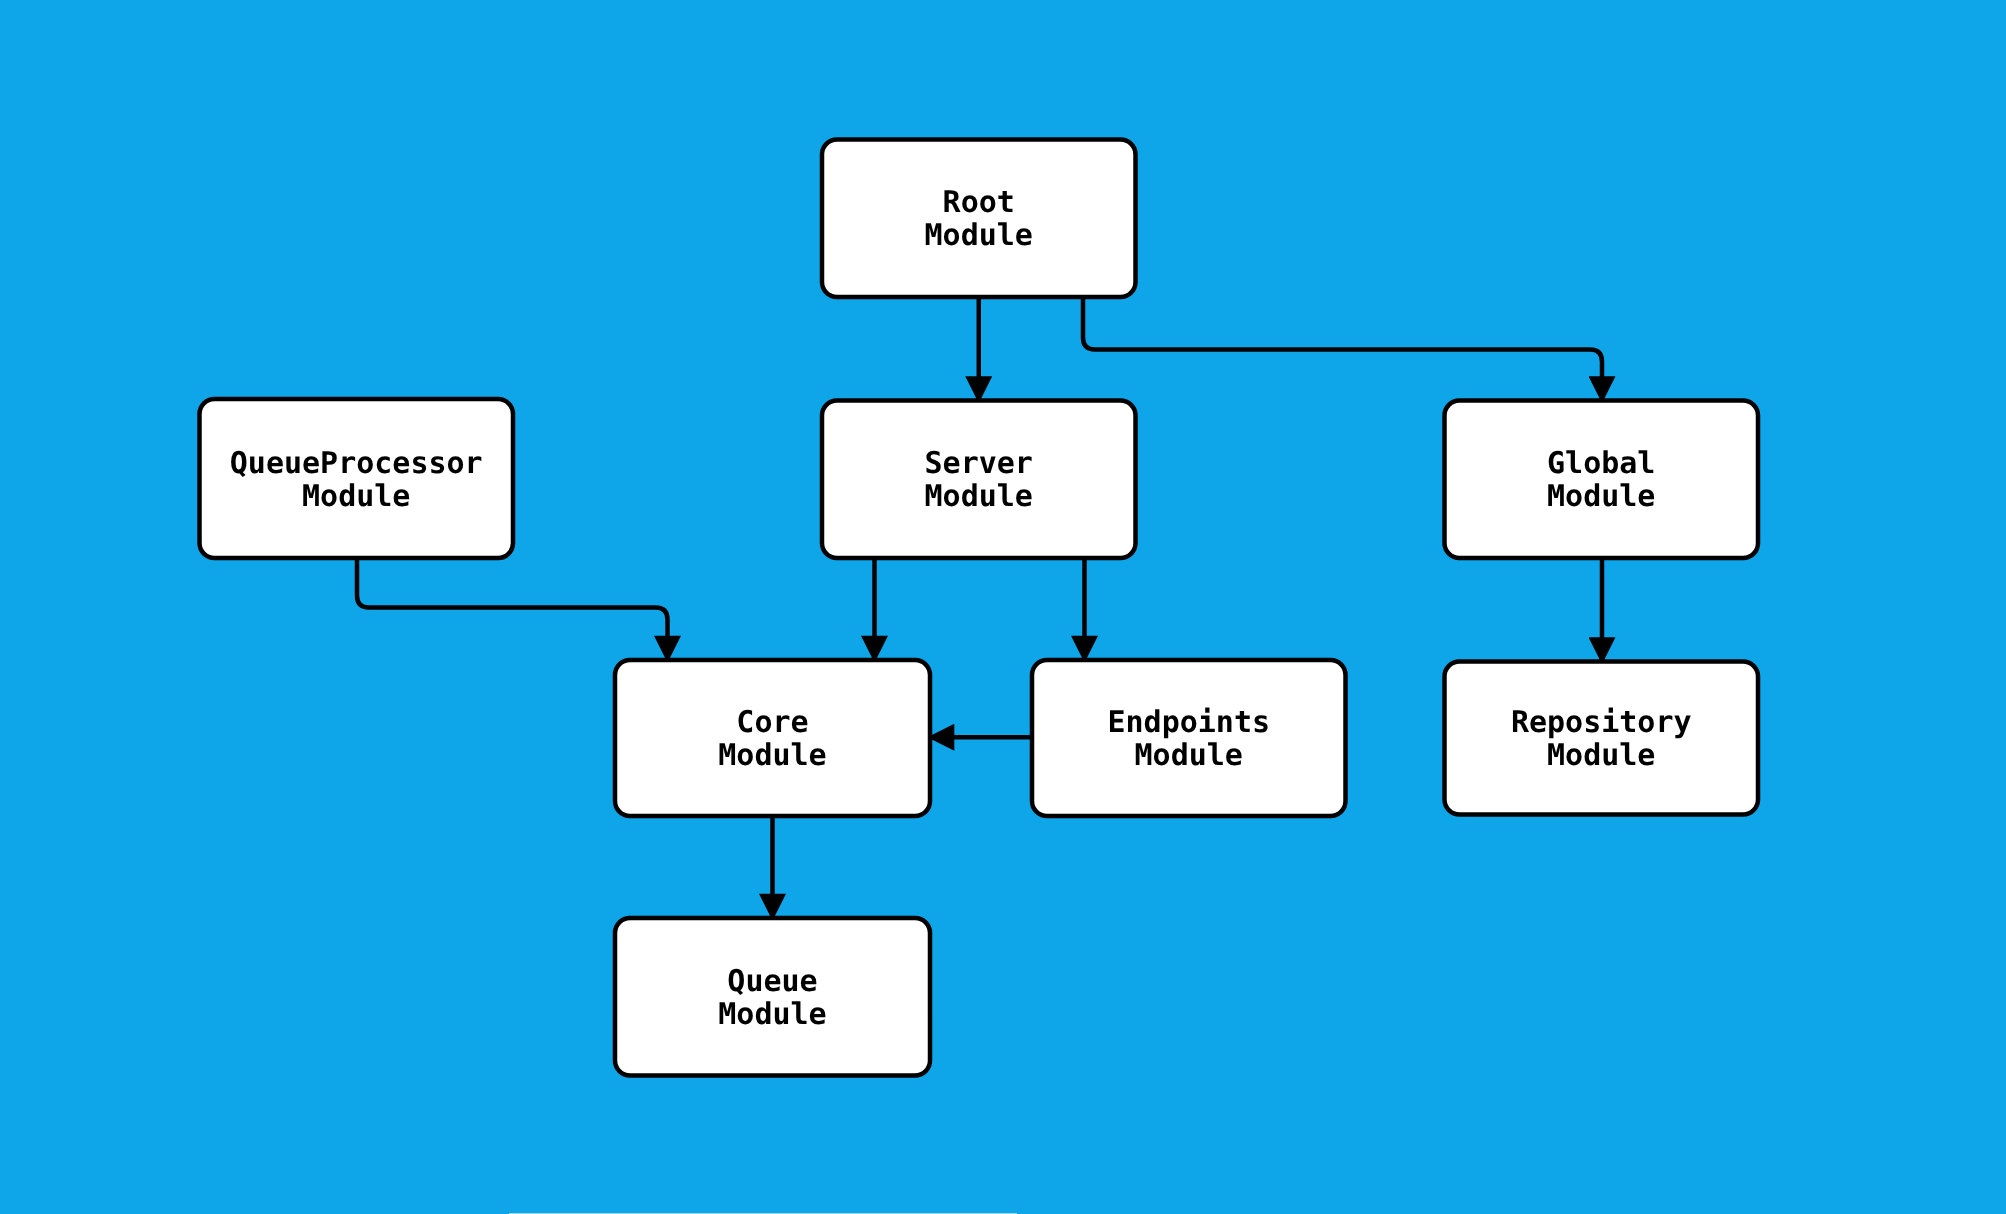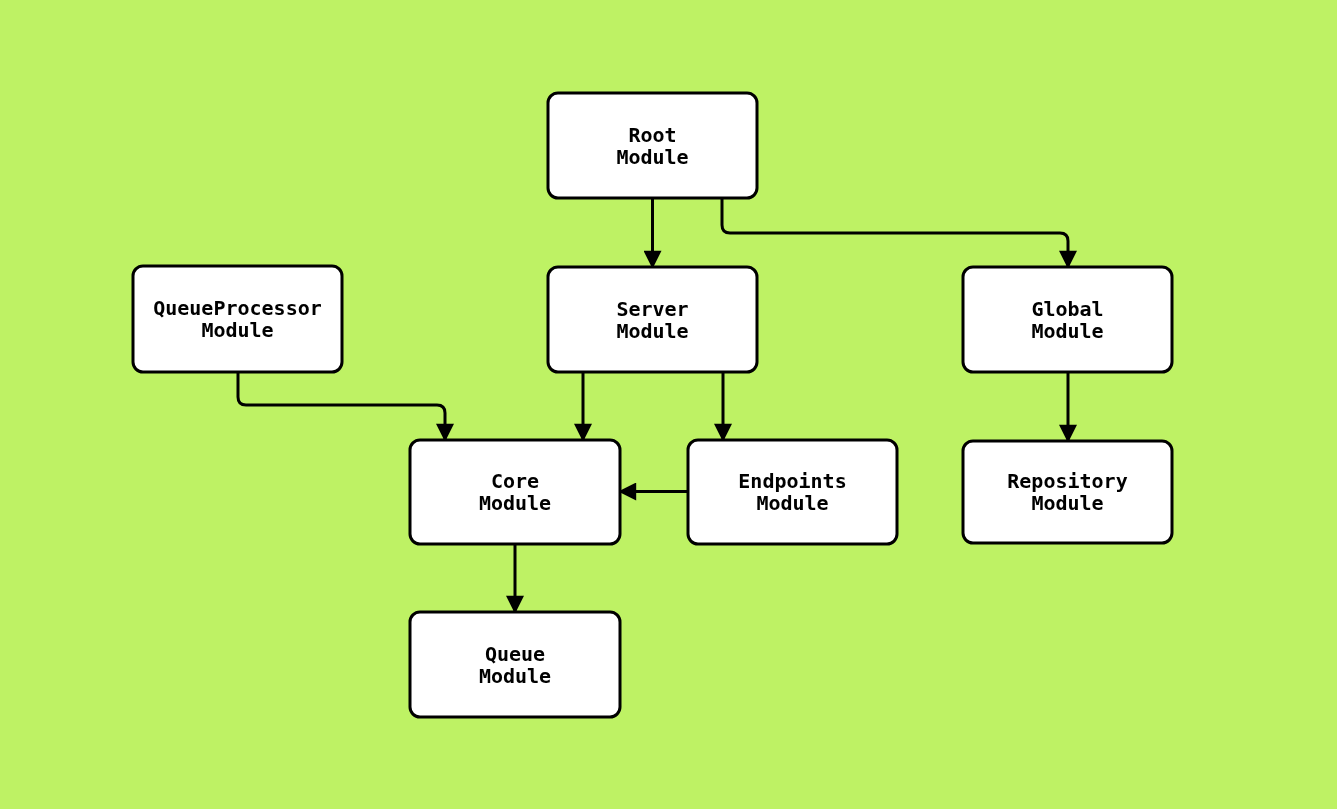--- a/index.html
+++ b/index.html
@@ -7,21 +7,21 @@
     padding: 0;
     background: #ffffff;
     width: 1337px;
     height: 809px;
     overflow: hidden;
   }
   .canvas {
     position: relative;
     width: 1337px;
     height: 809px;
-    background: #bef264;
+    background: #0ea5e9;
   }
   svg {
     display: block;
   }
   .node-rect {
     fill: #ffffff;
     stroke: #000000;
     stroke-width: 3;
   }
   .node-label {

